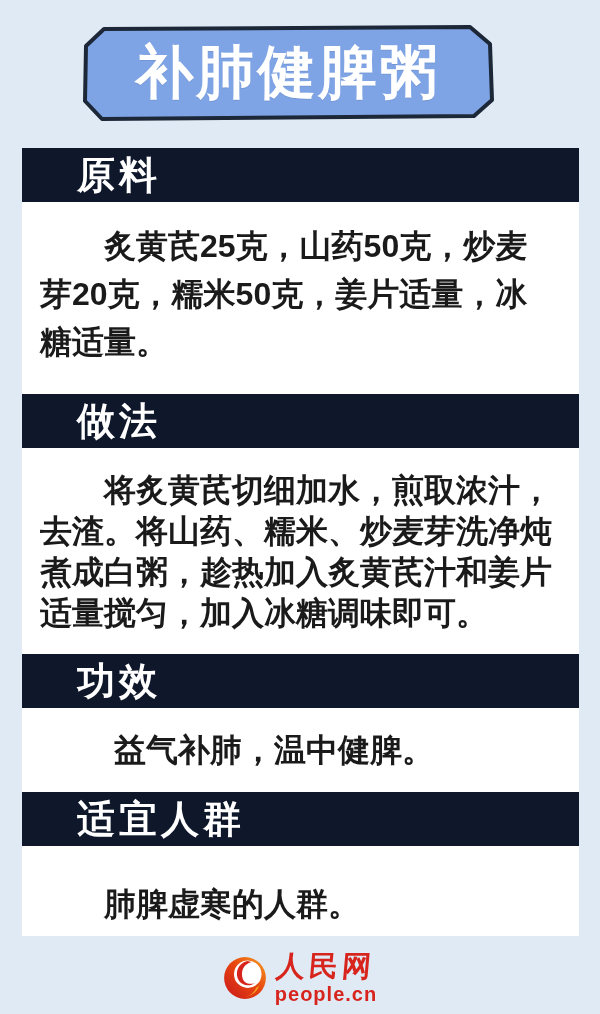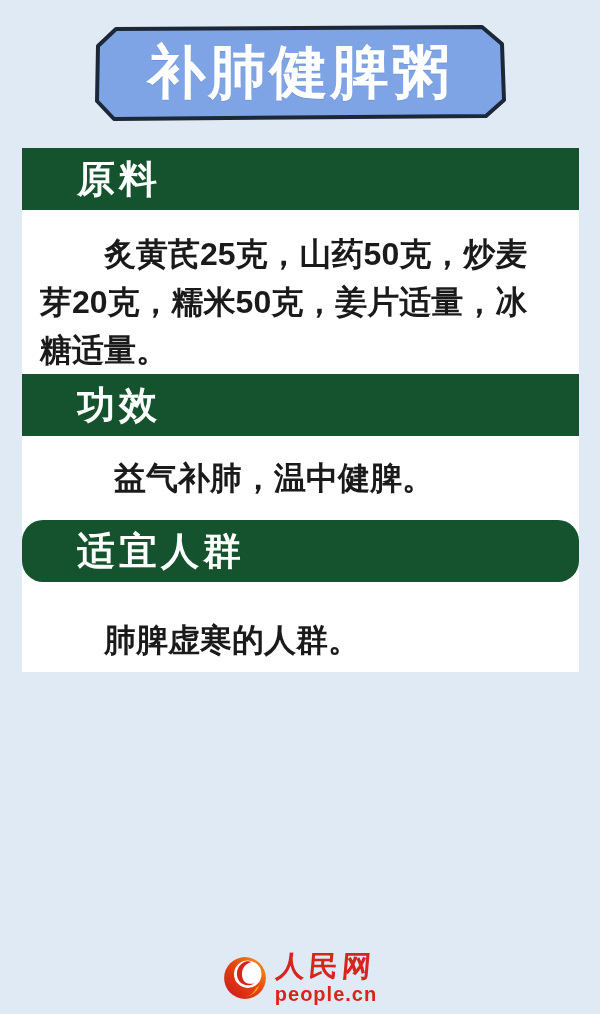--- a/index.html
+++ b/index.html
@@ -9,21 +9,21 @@
     height: 1014px;
     background: #dfeaf5;
     font-family: "Liberation Sans", "DejaVu Sans", sans-serif;
     overflow: hidden;
     position: relative;
   }
 
   
   .title-wrap {
     position: absolute;
-    left: 92px; top: 24px;
+    left: 80px; top: 24px;
     width: 416px; height: 98px;
   }
   .title-wrap svg.plaque { position: absolute; inset: 0; width: 100%; height: 100%; }
   .title-text {
     position: absolute; inset: 0;
     display: flex; align-items: center; justify-content: center;
     color: #ffffff;
     font-size: 58px;
     font-weight: 700;
     letter-spacing: 3px;
@@ -32,22 +32,22 @@
 
   
   .panel {
     position: absolute;
     left: 22px; top: 148px;
     width: 557px;
     background: #ffffff;
     padding-bottom: 8px;
   }
   .section-bar {
-    height: 62px;
-    background: #14532d;
+    height: 54px;
+    background: #0f172a;
     display: flex;
     align-items: center;
     padding-left: 55px;
   }
   .section-bar .heading {
     color: #ffffff;
     font-size: 38px;
     font-weight: 700;
     letter-spacing: 4px;
   }
@@ -55,23 +55,23 @@
     color: #1a1a1a;
     font-size: 32px;
     text-indent: 2em;
     padding: 20px 22px 0 18px;
     line-height: 48px;
     font-weight: 700;
   }
   .s1 .body-text { line-height: 48px; padding-top: 20px; }
   .bar-method   { margin-top: 28px; }
   .s2 .body-text { line-height: 41px; padding-top: 22px; }
-  .bar-effect   { }
+  .bar-effect   { margin-top: 20px; }
   .s3 .body-text { padding-top: 18px; padding-left: 28px; }
-  .bar-audience { margin-top: 18px; border-radius: 21px; }
+  .bar-audience { margin-top: 18px; }
   .s4 .body-text { padding-top: 34px; }
 
   
   .footer {
     position: absolute;
     left: 0; top: 952px;
     width: 600px;
     display: flex;
     align-items: center;
     justify-content: center;
@@ -111,20 +111,26 @@
 
 <div class="panel">
 
   <div class="section s1">
     <div class="section-bar">
       <span class="heading">原料</span>
     </div>
     <p class="body-text">炙黄芪25克，山药50克，炒麦芽20克，糯米50克，姜片适量，冰糖适量。</p>
   </div>
 
+  <div class="section s2">
+    <div class="section-bar bar-method">
+      <span class="heading">做法</span>
+    </div>
+    <p class="body-text">将炙黄芪切细加水，煎取浓汁，去渣。将山药、糯米、炒麦芽洗净炖煮成白粥，趁热加入炙黄芪汁和姜片适量搅匀，加入冰糖调味即可。</p>
+  </div>
 
   <div class="section s3">
     <div class="section-bar bar-effect">
       <span class="heading">功效</span>
     </div>
     <p class="body-text">益气补肺，温中健脾。</p>
   </div>
 
   <div class="section s4">
     <div class="section-bar bar-audience">

